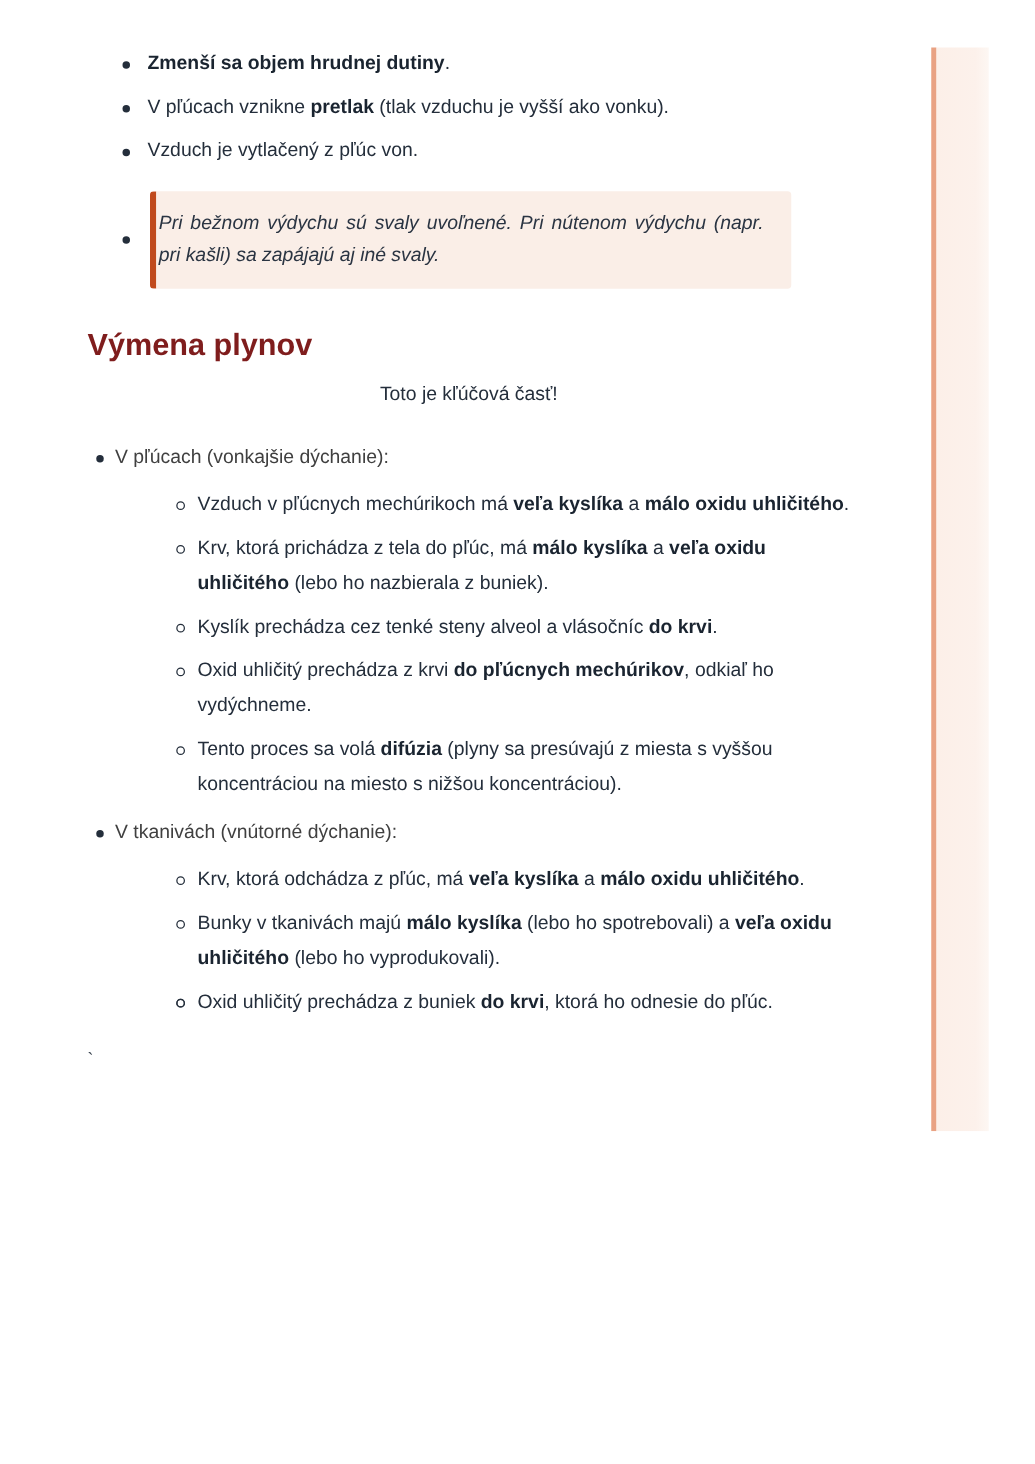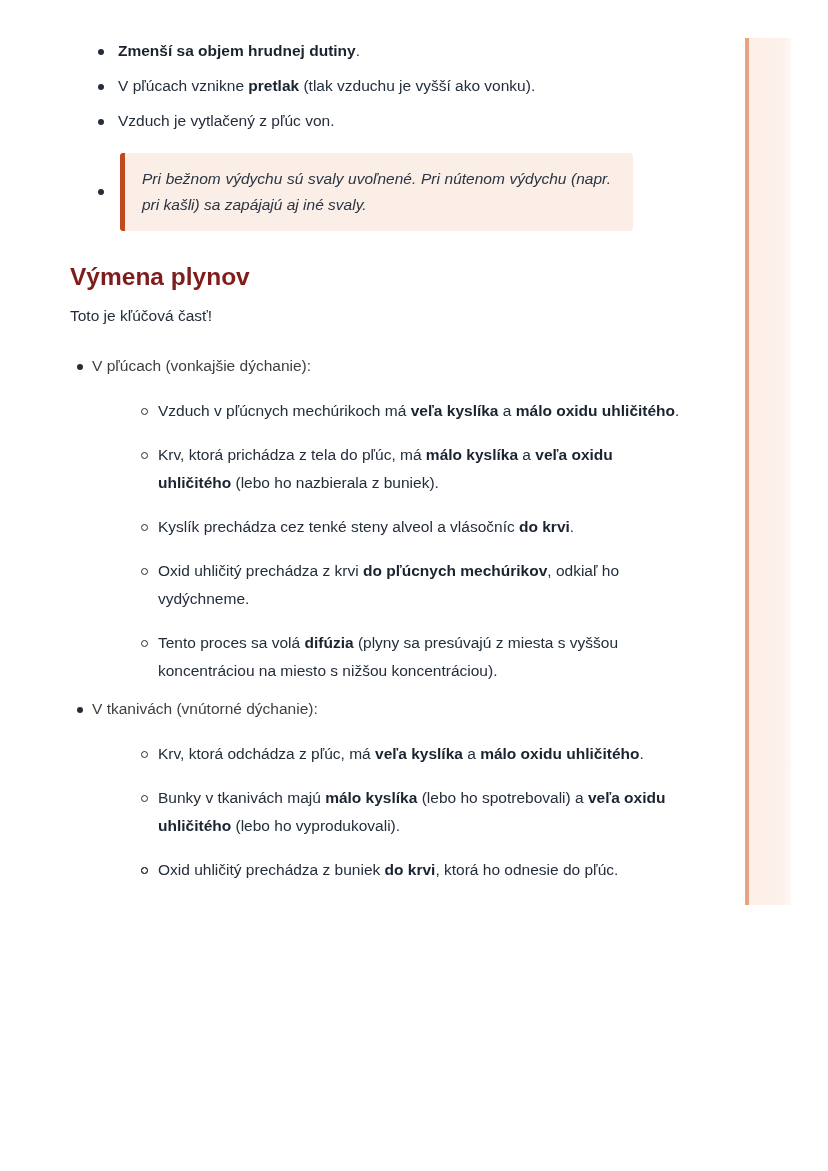--- a/index.html
+++ b/index.html
@@ -50,56 +50,56 @@
 
   .dot {
     position: absolute;
     top: 12.5px;
     width: 6px;
     height: 6px;
     border-radius: 50%;
     background: #242e3b;
   }
 
-  .subli { position: relative; padding-left: 66px; line-height: 28px; margin-bottom: 7px; margin-top: 16px; }
+  .subli { position: relative; padding-left: 66px; line-height: 28px; margin-bottom: 7px; }
   .circle {
     position: absolute;
     left: 49px;
     top: 11px;
     width: 7px;
     height: 7px;
     border-radius: 50%;
     border: 1.5px solid #242e3b;
     background: transparent;
   }
 
   
   .callout-row { position: relative; padding-left: 50px; margin-top: 17px; margin-bottom: 0; }
   .callout-row .dot { top: 36px; left: 28px; }
   .callout {
     width: 513px;
     background: #faeee7;
     border-left: 5px solid #c04a1d;
     border-radius: 3px;
-    padding: 13px 22px 13px 17px;
+    padding: 13px 22px 13px 2px;
     font-style: italic;
     line-height: 26px;
     text-align: justify;
     color: #2a3442;
   }
 
   .heading {
     margin-top: 31px;
     font-size: 24.5px;
     line-height: 30px;
     font-weight: 700;
     color: #7f1d1d;
   }
 
-  .lead { margin-top: 13px; line-height: 22px; }
+  .lead { margin-top: 13px; line-height: 22px; text-align: center; }
 
   .main-list { margin-top: 24px; }
   .group-title { font-weight: 400; color: #404040; }
   .sub-list { margin-top: 9px; margin-bottom: 9px; }
   .sub-text { display: block; max-width: 544px; }
 
   .stray { margin-top: 24px; font-size: 14px; color: #3a4450; line-height: 14px; }
 
   .footer {
     position: absolute;

